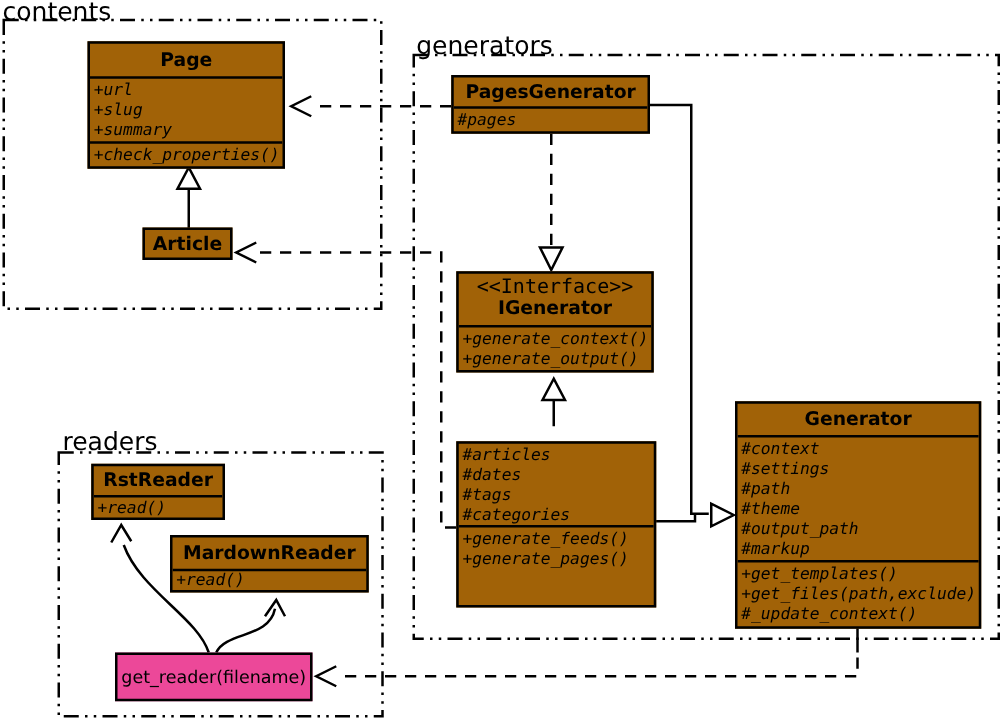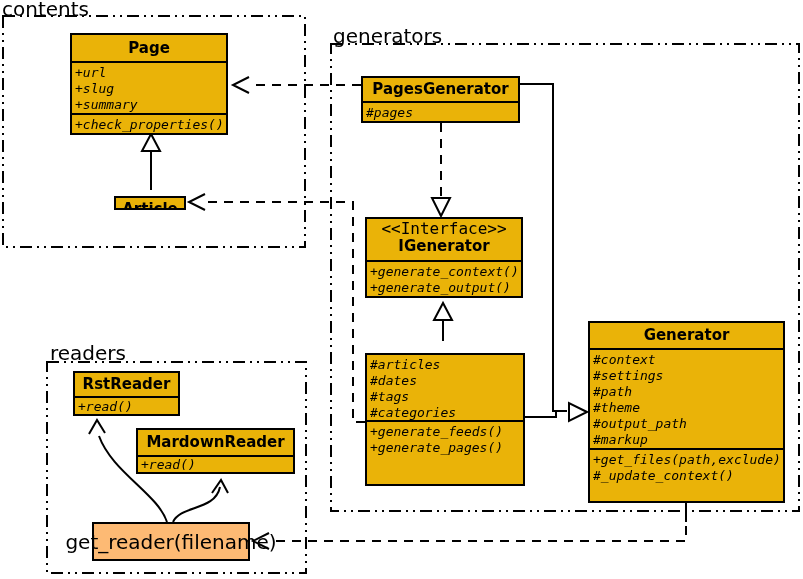--- a/index.html
+++ b/index.html
@@ -15,21 +15,21 @@
   svg.wires { position: absolute; left: 0; top: 0; }
   .pkg-label {
     position: absolute;
     font-size: 20px;
     line-height: 15px;
     color: #000;
     white-space: nowrap;
   }
   .uml-class {
     position: absolute;
-    background: #eab308;
+    background: #a16207;
     border: 2px solid #000000;
     box-sizing: border-box;
     overflow: hidden;
   }
   .uml-title {
     font-weight: bold;
     font-size: 15px;
     text-align: center;
     border-bottom: 2px solid #000;
     overflow: hidden;
@@ -51,27 +51,27 @@
   .uml-sec.last { border-bottom: none; }
   .uml-member {
     font-family: "DejaVu Sans Mono", monospace;
     font-size: 13px;
     line-height: 16px;
     white-space: pre;
     font-style: italic;
   }
   .plain-node {
     position: absolute;
-    background: #fdba74;
+    background: #ec4899;
     border: 2px solid #000;
     box-sizing: border-box;
     display: flex;
     align-items: center;
     justify-content: center;
-    font-size: 20px;
+    font-size: 14px;
     white-space: nowrap;
   }
 </style>
 </head>
 <body>
 
 <div class="canvas">
 
   <svg class="wires" width="803" height="579" viewBox="0 0 803 579">
     <g stroke="#000000" stroke-width="2" fill="none">
@@ -120,25 +120,25 @@
     <div class="uml-sec" style="height:52px;">
       <div class="uml-member">+url</div>
       <div class="uml-member">+slug</div>
       <div class="uml-member">+summary</div>
     </div>
     <div class="uml-sec last" style="height:18px;text-align:right;">
       <div class="uml-member">+check_properties()</div>
     </div>
   </div>
 
-  <div class="uml-class" style="left:114px; top:196px; width:72px; height:14px;">
+  <div class="uml-class" style="left:114px; top:182px; width:72px; height:26px;">
     <div class="uml-title no-sep" style="height:22px; line-height:22px;">Article</div>
   </div>
 
-  <div class="uml-class" style="left:361px; top:76px; width:159px; height:47px;">
+  <div class="uml-class" style="left:361px; top:60px; width:159px; height:47px;">
     <div class="uml-title" style="height:23px; line-height:23px;">PagesGenerator</div>
     <div class="uml-sec last" style="height:18px;">
       <div class="uml-member">#pages</div>
     </div>
   </div>
 
   <div class="uml-class" style="left:365px; top:217px; width:158px; height:81px;">
     <div class="uml-title" style="height:39px; padding-top:2px;">
       <div class="uml-stereotype">&lt;&lt;Interface&gt;&gt;</div>
       <div style="line-height:19px;">IGenerator</div>
@@ -166,20 +166,21 @@
     <div class="uml-title" style="height:25px; line-height:25px;">Generator</div>
     <div class="uml-sec" style="height:100px;">
       <div class="uml-member">#context</div>
       <div class="uml-member">#settings</div>
       <div class="uml-member">#path</div>
       <div class="uml-member">#theme</div>
       <div class="uml-member">#output_path</div>
       <div class="uml-member">#markup</div>
     </div>
     <div class="uml-sec last" style="height:51px;">
+      <div class="uml-member">+get_templates()</div>
       <div class="uml-member">+get_files(path,exclude)</div>
       <div class="uml-member">#_update_context()</div>
     </div>
   </div>
 
   <div class="uml-class" style="left:73px; top:371px; width:107px; height:45px;">
     <div class="uml-title" style="height:23px; line-height:23px;">RstReader</div>
     <div class="uml-sec last" style="height:16px; padding-top:1px;">
       <div class="uml-member" style="line-height:15px;">+read()</div>
     </div>

